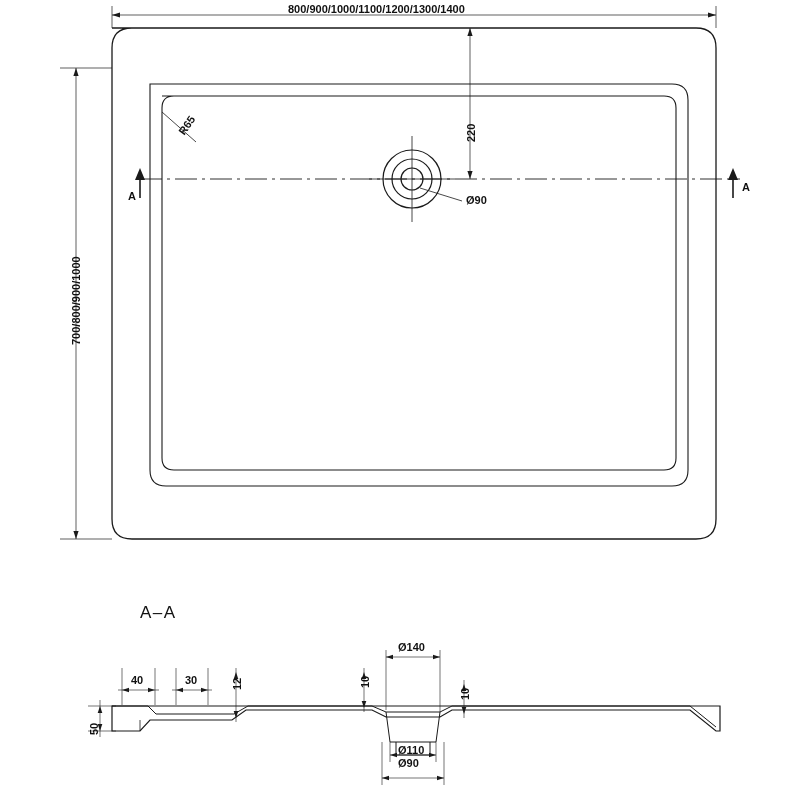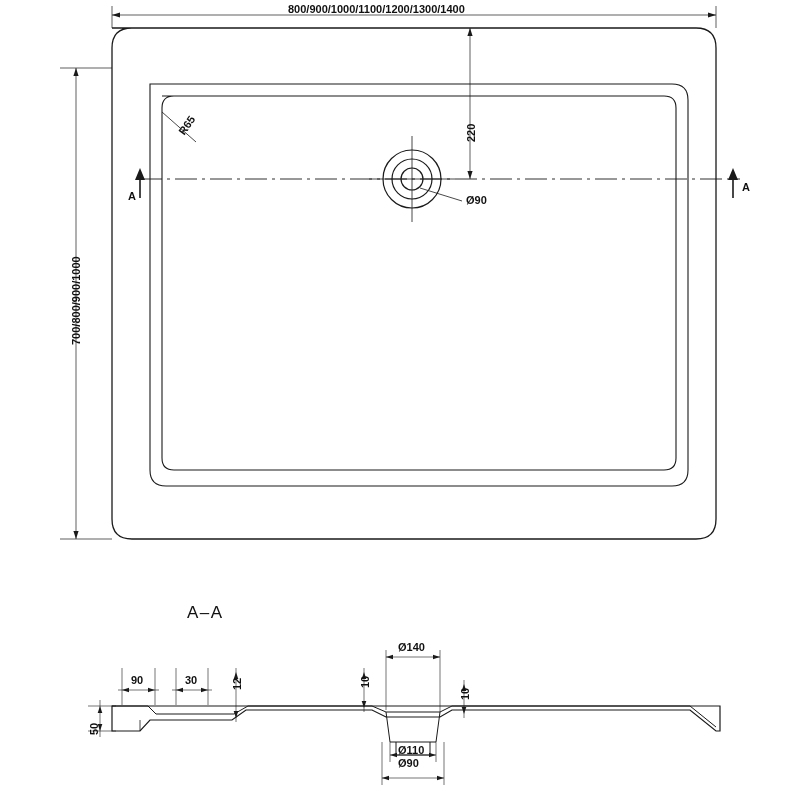--- a/index.html
+++ b/index.html
@@ -32,21 +32,20 @@
     font-family: "Liberation Sans", sans-serif;
     font-size: 11px;
     line-height: 1.1;
     color: #111111;
     white-space: nowrap;
   }
   .lbl.bold { font-weight: bold; }
   .lbl.sec {
     font-size: 17px;
     letter-spacing: 1.5px;
-    margin-left: 47px;
   }
   .rot90 {
     transform: rotate(-90deg);
     transform-origin: left top;
   }
   .rot-r65 {
     transform: rotate(-55deg);
     transform-origin: left top;
   }
 </style>
@@ -193,21 +192,21 @@
   <div class="lbl bold rot90" style="left:465px; top:142px;">220</div>
 
   <div class="lbl bold" style="left:466px; top:194px;">Ø90</div>
 
   <div class="lbl bold" style="left:128px; top:190px;">A</div>
 
   <div class="lbl bold" style="left:742px; top:181px;">A</div>
 
   <div class="lbl sec" style="left:140px; top:604px;">A–A</div>
 
-  <div class="lbl bold" style="left:131px; top:674px;">90</div>
+  <div class="lbl bold" style="left:131px; top:674px;">40</div>
 
   <div class="lbl bold" style="left:185px; top:674px;">30</div>
 
   <div class="lbl bold rot90" style="left:231px; top:690px;">12</div>
 
   <div class="lbl bold rot90" style="left:359px; top:688px;">10</div>
 
   <div class="lbl bold rot90" style="left:459px; top:700px;">10</div>
 
   <div class="lbl bold" style="left:398px; top:641px;">Ø140</div>

